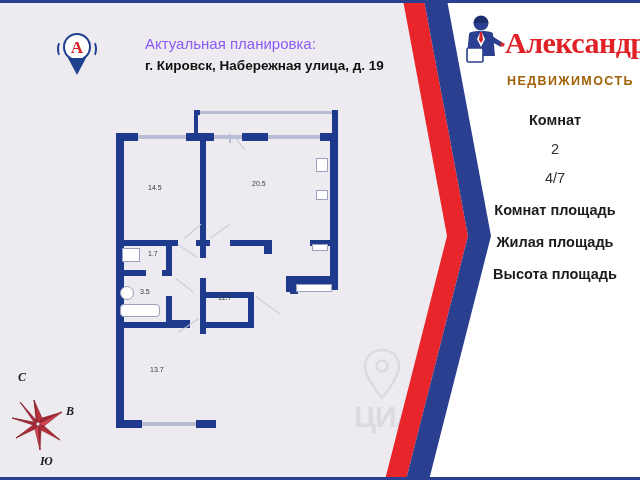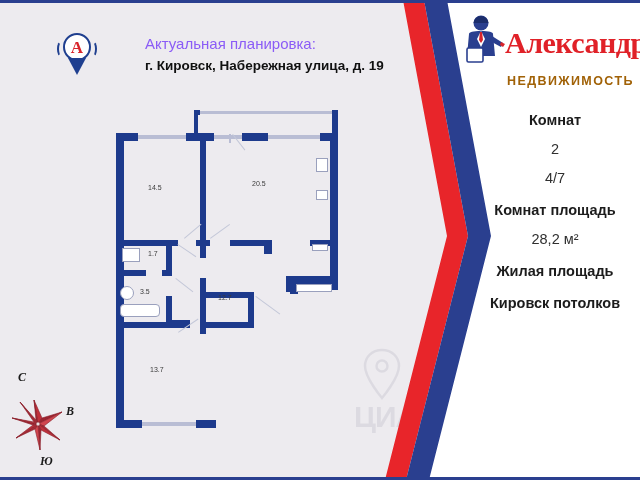--- a/index.html
+++ b/index.html
@@ -200,23 +200,22 @@
     </svg>
     <div class="logo-word">Александр</div>
     <div class="logo-sub">НЕДВИЖИМОСТЬ</div>
   </div>
 
   <div class="specs">
     <div class="spec-label">Комнат</div>
     <div class="spec-value">2</div>
     <div class="spec-value">4/7</div>
     <div class="spec-label">Комнат площадь</div>
-    <div class="spec-value">28,2 м²</div>
     <div class="spec-label">Жилая площадь</div>
-    <div class="spec-label">Кировск потолков</div>
+    <div class="spec-label">Высота площадь</div>
   </div>
 
   <div class="compass">
     <div class="cmp-letter" style="left:18px;top:2px;">С</div>
     <div class="cmp-letter" style="left:66px;top:36px;">В</div>
     <div class="cmp-letter" style="left:40px;top:86px;">Ю</div>
     <div class="cmp-letter" style="left:-6px;top:56px;">З</div>
     <svg class="star" viewBox="0 0 56 56">
       <g stroke="#8a1f2a" stroke-width="0.6">
         <polygon points="28,28 24,4  32,22" fill="#c0303a"></polygon>

